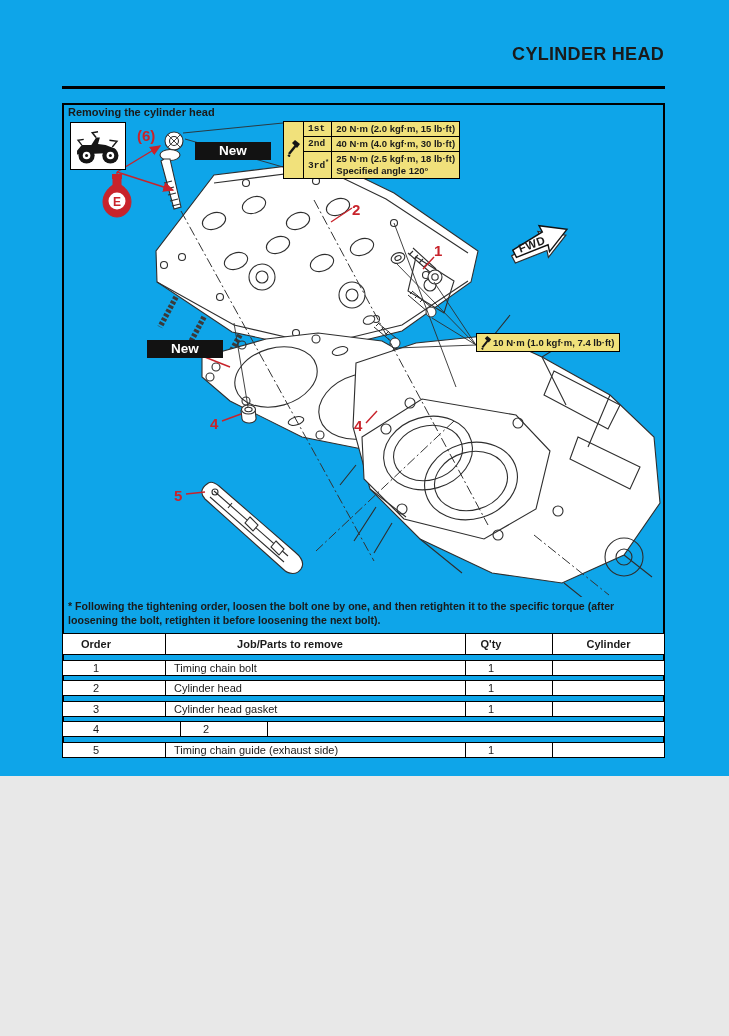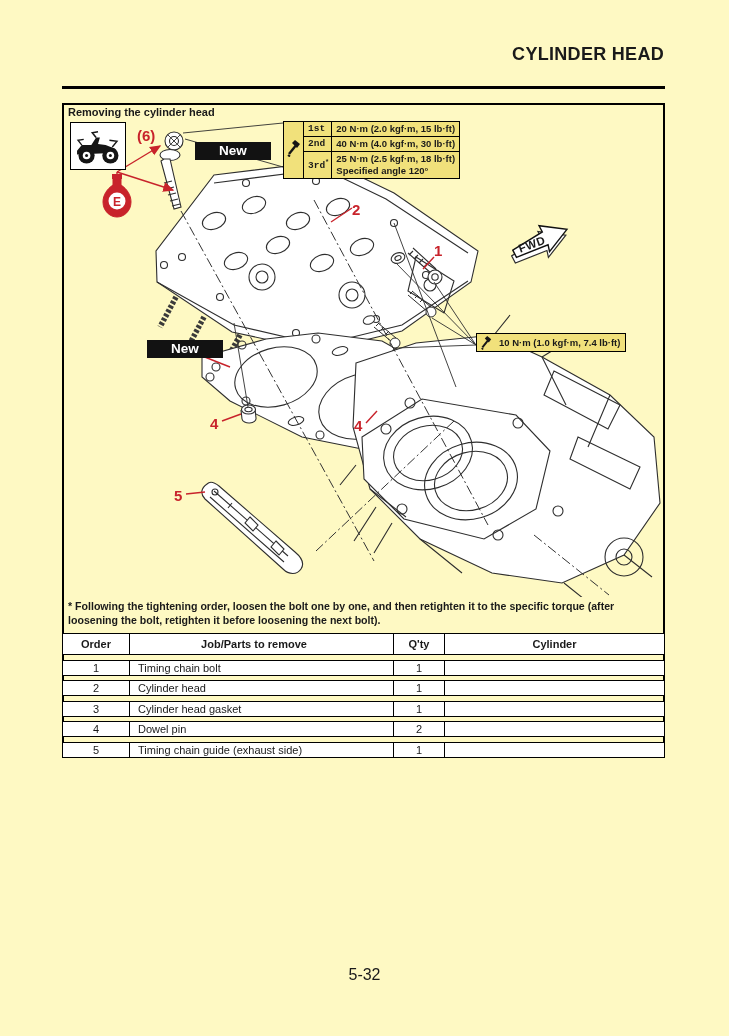--- a/index.html
+++ b/index.html
@@ -1,54 +1,54 @@
 <!DOCTYPE html>
 <html><head>
 <meta charset="utf-8">
 <style>
   html,body{margin:0;padding:0;background:#e8e8e8;}
-  .page{position:relative;width:729px;height:1036px;background:#fef9c3;
+  .page{position:relative;width:729px;height:776px;background:#0ea5e9;
         font-family:"Liberation Sans",sans-serif;color:#1a1a1a;overflow:hidden;}
 
   
   .hdr-title{position:absolute;top:44px;right:65px;font-size:18px;font-weight:bold;letter-spacing:.3px;}
   .hdr-rule{position:absolute;top:86px;left:62px;width:603px;height:2.5px;background:#000;}
 
   
   .figbox{position:absolute;top:103px;left:62px;width:599px;height:650px;border:2px solid #000;}
   .fig-title{position:absolute;top:1px;left:4px;font-size:11px;font-weight:bold;z-index:3;}
   .model-box{position:absolute;top:17px;left:6px;width:54px;height:46px;border:1.5px solid #000;z-index:3;
              display:flex;align-items:center;justify-content:center;background:#fff;}
 
   
   .tq-table{position:absolute;top:16px;left:219px;border-collapse:collapse;z-index:3;background:#f1e17b;}
   .tq-table td{border:1.3px solid #000;font-size:9.5px;font-weight:bold;padding:1px 4px;white-space:nowrap;line-height:1.25;}
   .tq-table td.step{text-align:left;padding-right:2px;font-family:Liberation Mono, monospace;}
   .tq-table td.wrench{padding:0 2px;}
   .tq-table sup{font-size:7px;}
 
   
-  .tq-label{position:absolute;top:228px;left:412px;z-index:3;display:flex;align-items:center;gap:7px;
+  .tq-label{position:absolute;top:228px;left:412px;z-index:3;display:flex;align-items:center;gap:1px;
             background:#f1e17b;border:1.4px solid #000;padding:1px 5px 1px 3px;
             font-size:9.5px;font-weight:bold;white-space:nowrap;}
 
   
   .new-tag{position:absolute;background:#121212;color:#fff;font-size:13.5px;font-weight:bold;
            padding:1px 24px 2px;z-index:3;}
   .new-top{top:37px;left:131px;}
   .new-gasket{top:235px;left:83px;}
 
   .diagram{position:absolute;top:0;left:0;z-index:1;}
 
   
   .footnote{position:absolute;top:494px;left:4px;width:591px;font-size:10.6px;font-weight:bold;line-height:1.35;z-index:3;}
 
   
   .ptable{position:absolute;top:528px;left:-2px;right:-2px;z-index:3;}
-  .prow{display:flex;border:1.5px solid #000;box-sizing:border-box;background:#fff;}
+  .prow{display:flex;border:1.5px solid #000;box-sizing:border-box;background:#fff;gap:36px;}
   .prow.head{height:22px;font-weight:bold;}
   .prow.data{height:16px;margin-top:4.5px;font-weight:normal;}
   .pcell{box-sizing:border-box;font-size:11px;display:flex;align-items:center;}
   .c-order{width:66px;justify-content:center;}
   .c-job{width:249px;border-left:1.5px solid #000;padding-left:8px;}
   .c-qty{width:51px;border-left:1.5px solid #000;justify-content:center;margin-left:15px;}
   .c-rem{flex:1;border-left:1.5px solid #000;justify-content:center;}
   .prow.head .c-job{justify-content:center;padding-left:0;}
 
   .page-num{position:absolute;top:966px;left:0;width:100%;text-align:center;font-size:16px;font-weight:normal;}
@@ -325,21 +325,20 @@
         <div class="pcell c-rem"></div>
       </div>
       <div class="prow data">
         <div class="pcell c-order">3</div>
         <div class="pcell c-job">Cylinder head gasket</div>
         <div class="pcell c-qty">1</div>
         <div class="pcell c-rem"></div>
       </div>
       <div class="prow data">
         <div class="pcell c-order">4</div>
-        <div class="pcell c-job">Dowel pin</div>
         <div class="pcell c-qty">2</div>
         <div class="pcell c-rem"></div>
       </div>
       <div class="prow data">
         <div class="pcell c-order">5</div>
         <div class="pcell c-job">Timing chain guide (exhaust side)</div>
         <div class="pcell c-qty">1</div>
         <div class="pcell c-rem"></div>
       </div>
     </div>

